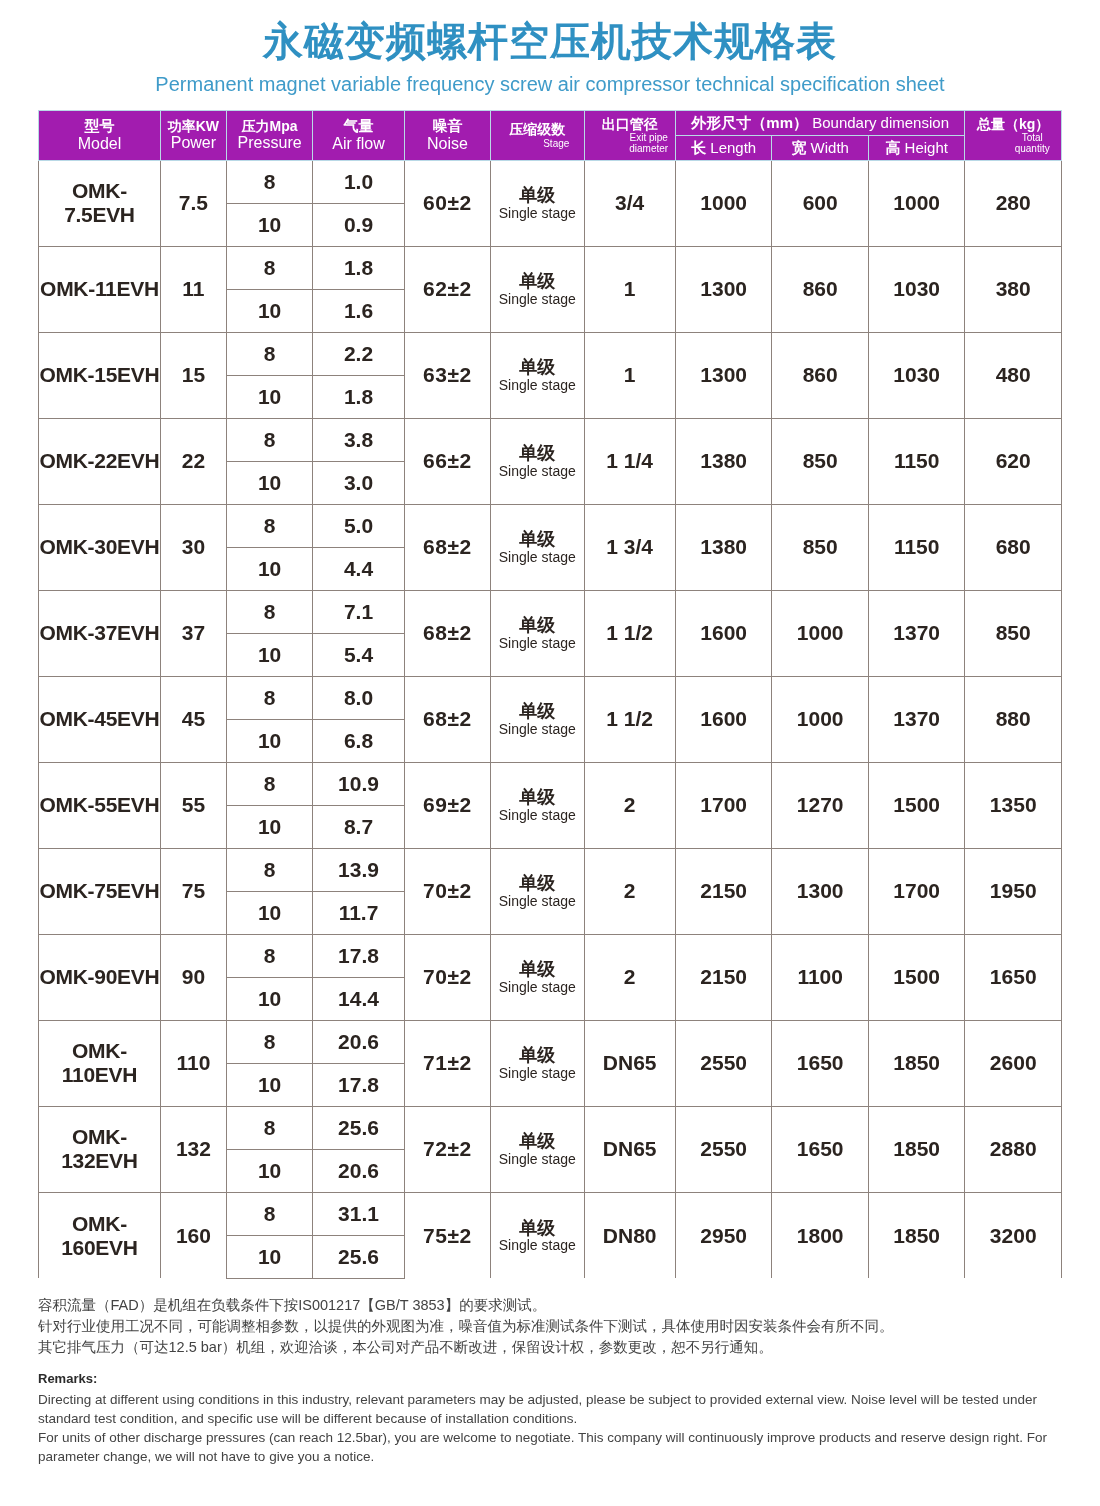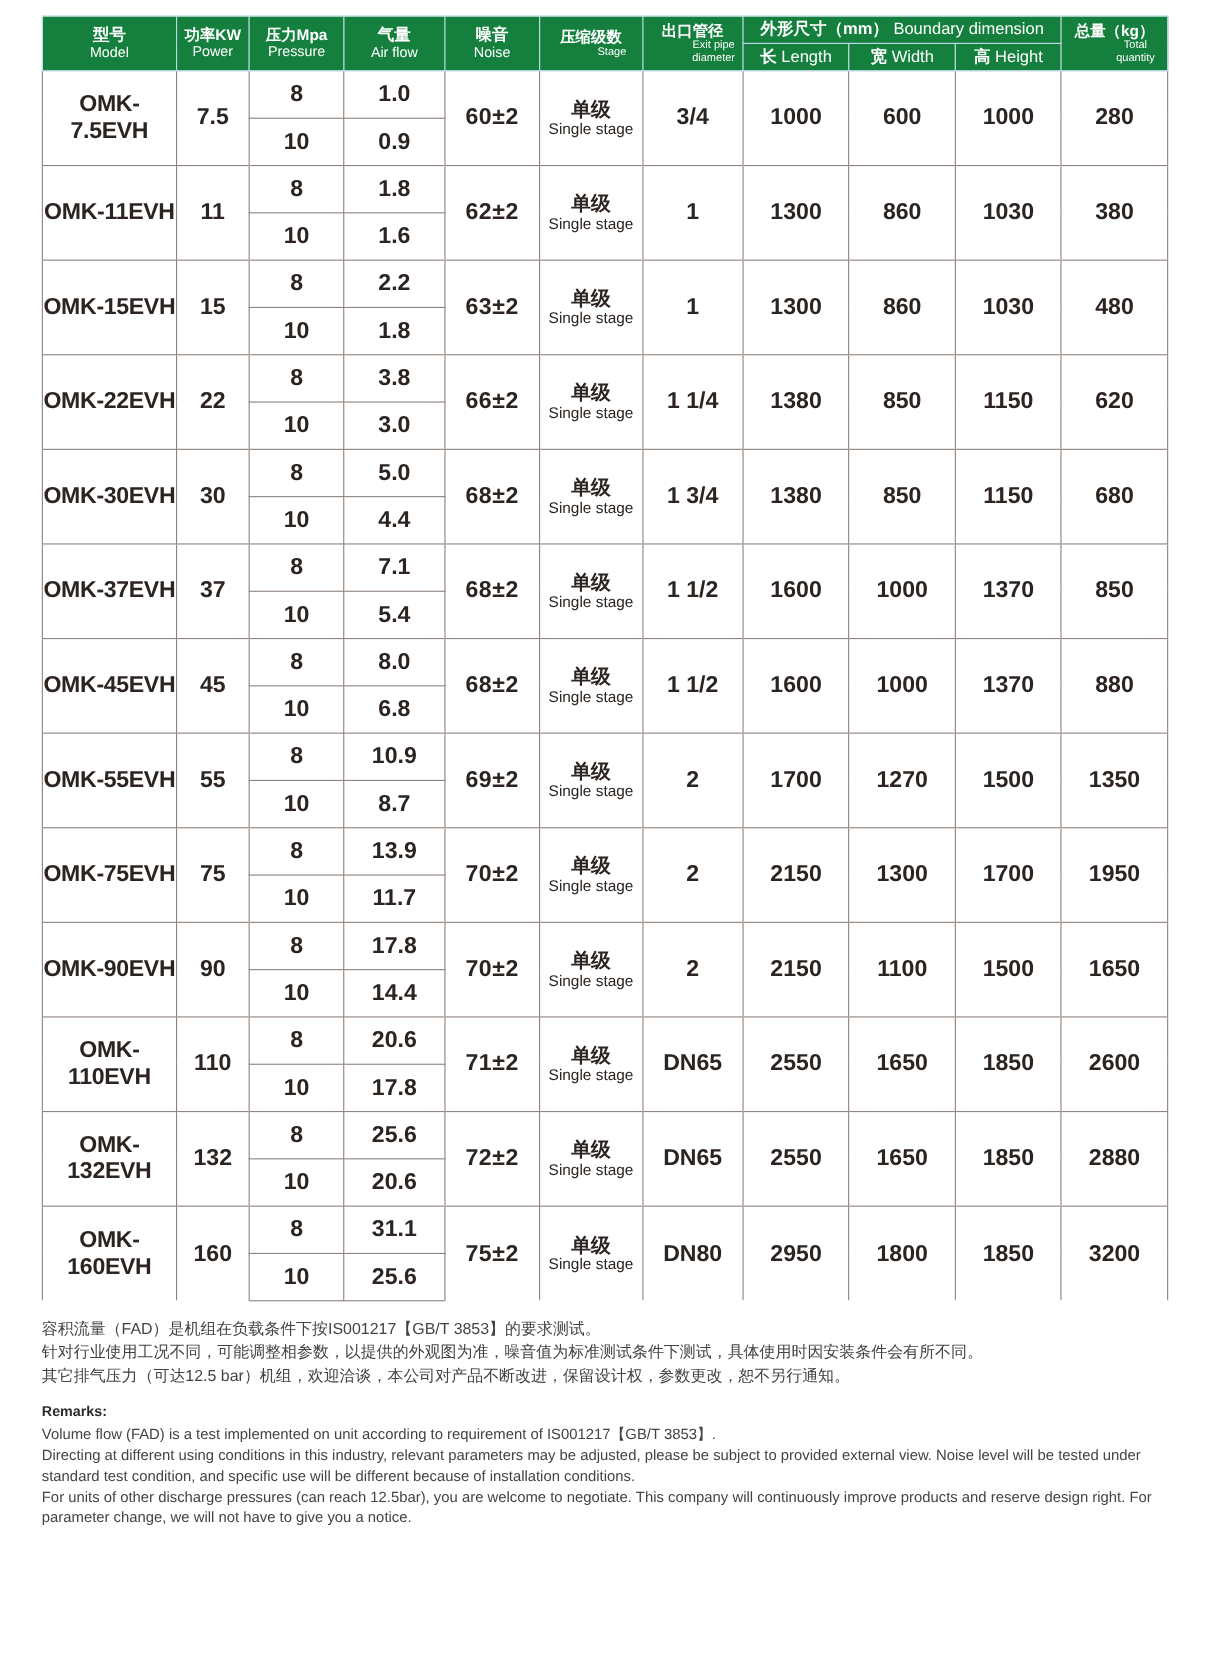--- a/index.html
+++ b/index.html
@@ -54,40 +54,40 @@
     table-layout: fixed;
   }
   table.spec th, table.spec td {
     border: 1px solid #8d827c;
     text-align: center;
     vertical-align: middle;
   }
 
   
   table.spec thead th {
-    background: #15803d;
+    background: #a21caf;
     color: #ffffff;
     border: 1px solid #b9d9e6;
     padding: 3px 1px;
     font-weight: normal;
     line-height: 1.12;
   }
   .hz {
     display: block;
     font-size: 15px;
     font-weight: bold;
   }
   .hz-sm {
     display: block;
     font-size: 14px;
     font-weight: bold;
   }
   .hen {
     display: block;
-    font-size: 13px;
+    font-size: 16px;
   }
   .hen-sm {
     display: block;
     font-size: 10px;
     line-height: 1.1;
     padding-left: 38px;
   }
   .hdim {
     font-size: 15px;
     font-weight: normal;
@@ -175,20 +175,24 @@
     line-height: 1.42;
     color: #434343;
     margin: 0;
   }
 </style>
 </head>
 <body>
 
 <div class="page">
 
+  <div class="title-block">
+    <h1 class="main-title">永磁变频螺杆空压机技术规格表</h1>
+    <p class="sub-title">Permanent magnet variable frequency screw air compressor technical specification sheet</p>
+  </div>
 
   <div class="table-wrap">
     <table class="spec">
       <colgroup>
         <col style="width:120px">
         <col style="width:65px">
         <col style="width:85px">
         <col style="width:90px">
         <col style="width:85px">
         <col style="width:92px">
@@ -515,19 +519,18 @@
   </div>
 
   <div class="notes">
     <div id="notes-cn">
         <p class="notes-line">容积流量（FAD）是机组在负载条件下按IS001217【GB/T 3853】的要求测试。</p>
         <p class="notes-line">针对行业使用工况不同，可能调整相参数，以提供的外观图为准，噪音值为标准测试条件下测试，具体使用时因安装条件会有所不同。</p>
         <p class="notes-line">其它排气压力（可达12.5 bar）机组，欢迎洽谈，本公司对产品不断改进，保留设计权，参数更改，恕不另行通知。</p>
       </div>
     <p class="notes-en-head">Remarks:</p>
     <div id="notes-en">
-        <p class="notes-en-line">Volume flow (FAD) is a test implemented on unit according to requirement of IS001217【GB/T 3853】.</p>
         <p class="notes-en-line">Directing at different using conditions in this industry, relevant parameters may be adjusted, please be subject to provided external view. Noise level will be tested under standard test condition, and specific use will be different because of installation conditions.</p>
         <p class="notes-en-line">For units of other discharge pressures (can reach 12.5bar), you are welcome to negotiate. This company will continuously improve products and reserve design right. For parameter change, we will not have to give you a notice.</p>
       </div>
   </div>
 
 </div>
 
 </body></html>

